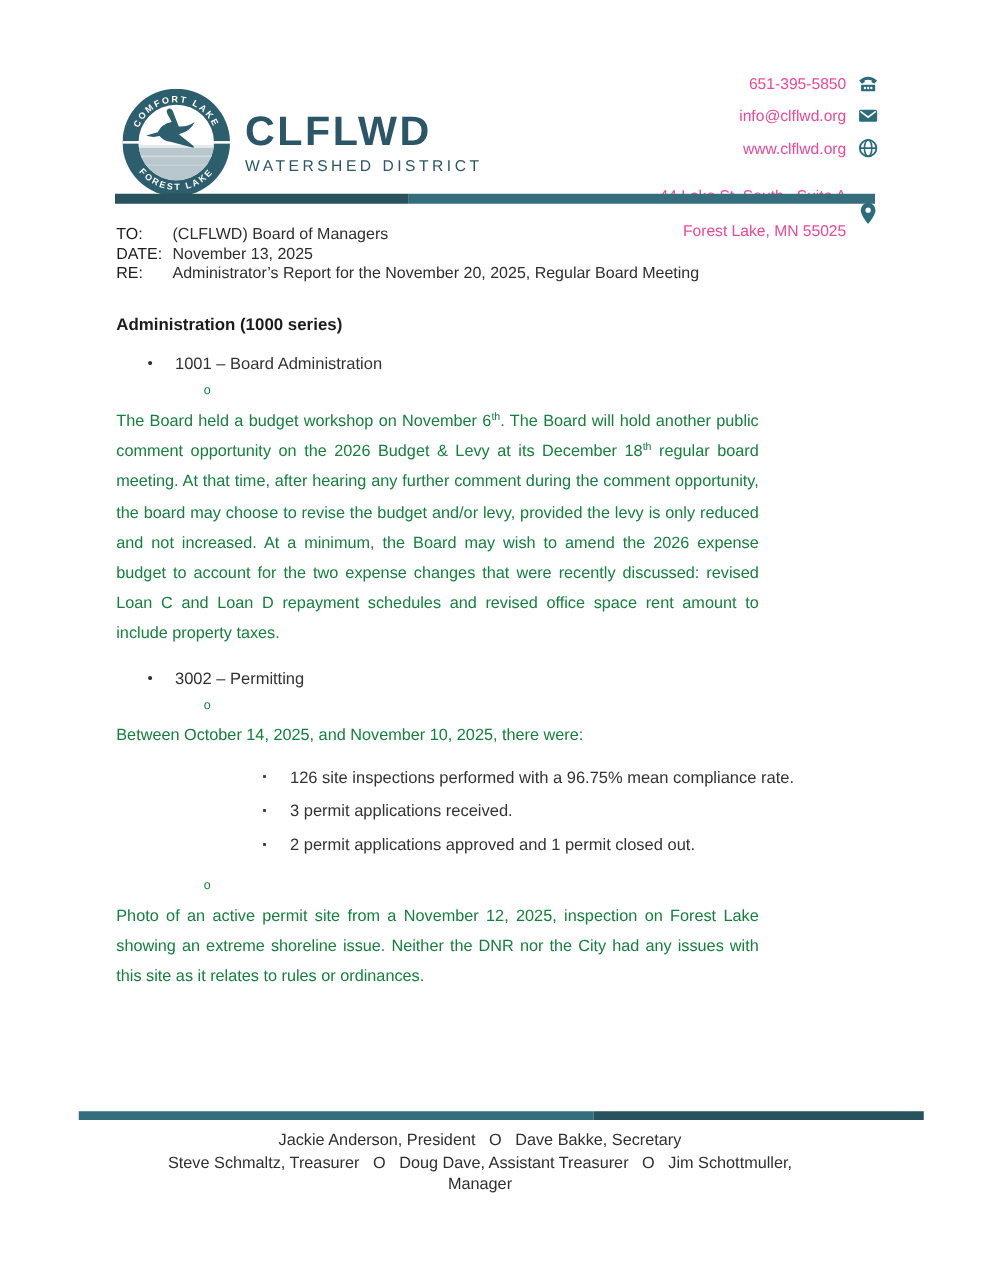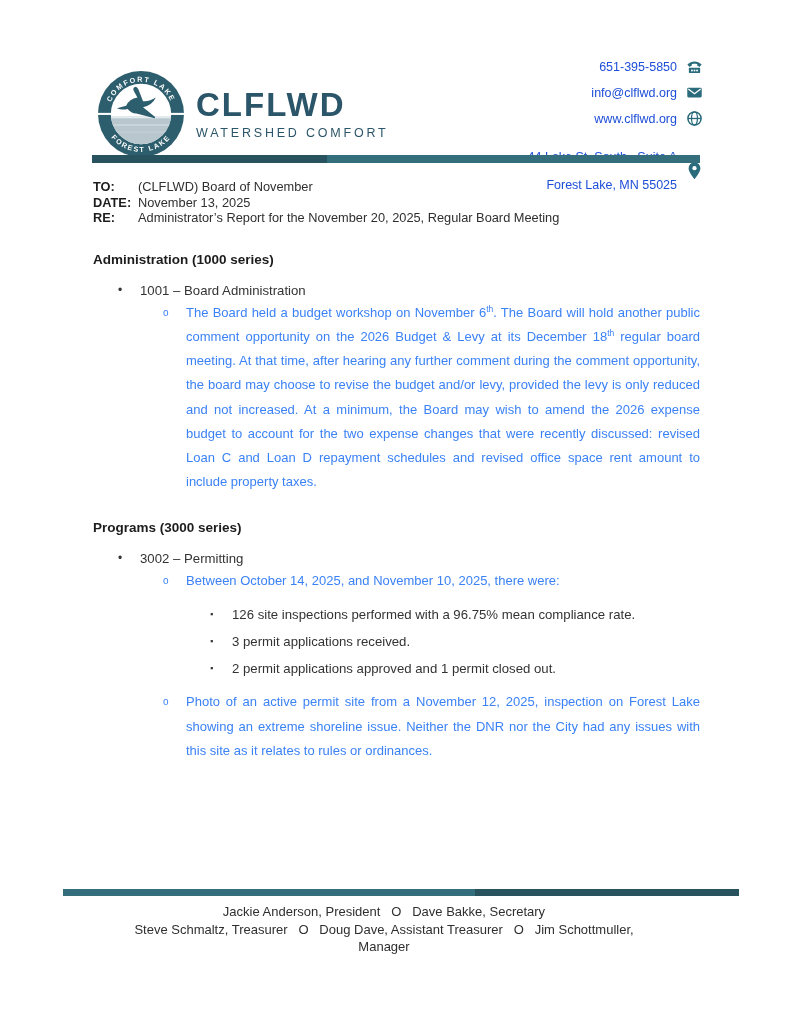--- a/index.html
+++ b/index.html
@@ -23,45 +23,45 @@
   }
   .brand-subtitle {
     font-size:12.5px; color:#2b5568; letter-spacing:2.8px;
     margin-top:5px; white-space:nowrap;
   }
 
   .contact { position:absolute; right:88px; top:58px; }
   .contact-row {
     display:flex; align-items:center; justify-content:flex-end;
     gap:9px; margin-bottom:9px;
-    font-size:12.5px; color:#1d4ed8; line-height:14px;
+    font-size:12.5px; color:#ec4899; line-height:14px;
   }
   .contact-row .txt { text-align:right; white-space:pre-wrap; }
   .contact-row svg { flex:0 0 auto; }
 
   .bar-top { position:absolute; top:155px; left:92px; width:608px; height:8px; display:flex; }
   .bar-top .seg-dark  { width:235px; background:#27525e; }
   .bar-top .seg-light { width:373px; background:#346e7c; }
 
   
   .content { position:absolute; left:93px; top:179px; width:607px; }
 
   .memo-row { display:flex; font-size:12.8px; line-height:15.6px; color:#2f2f2f; }
-  .memo-label { flex:0 0 45px; font-weight:bold; color:#1d1d1d; }
+  .memo-label { flex:0 0 45px; font-weight:normal; color:#1d1d1d; }
 
   .h-section {
     font-weight:bold; font-size:13.5px; color:#1c1c1c;
     margin-top:26px;
   }
 
   .li-1 { display:flex; margin-top:15px; font-size:13.2px; line-height:17px; color:#333;align-items:center; }
   .li-1 .marker { flex:0 0 22px; margin-left:25px; font-size:12px; }
   .li-1 .marker::before { content:"\2022"; }
 
-  .li-2 { display:flex; font-size:13px; color:#3b82f6; }
+  .li-2 { display:flex; font-size:13px; color:#15803d;flex-direction:column; }
   .li-2 .marker { flex:0 0 23px; margin-left:70px; font-size:10px; }
   .li-2 .marker::before { content:"o"; }
 
   .para-2 {
     width:514px; text-align:justify; text-justify:inter-word;
     line-height:24.2px;
   }
   .para-2 sup { font-size:8.5px; vertical-align:super; line-height:0; }
 
   .li-2.intro { margin-top:3px; line-height:22px; }
@@ -118,21 +118,21 @@
         <textPath href="#arcTop" startOffset="50%" text-anchor="middle">COMFORT LAKE</textPath>
       </text>
       <text fill="#ffffff" font-size="7" font-weight="bold" letter-spacing="1.6" font-family="Liberation Sans, sans-serif">
         <textPath href="#arcBottom" startOffset="50%" text-anchor="middle">FOREST LAKE</textPath>
       </text>
     </svg>
   </div>
 
   <div class="brand-text">
     <div class="brand-acronym">CLFLWD</div>
-    <div class="brand-subtitle">WATERSHED COMFORT</div>
+    <div class="brand-subtitle">WATERSHED DISTRICT</div>
   </div>
 
   <div class="contact">
     <div class="contact-row">
       <span class="txt">651-395-5850</span>
       <svg width="17" height="17" viewBox="0 0 16 16">
         <path class="icon-teal" d="M1.3 6.1c3.9-3.8 9.5-3.8 13.4 0l-2 2.4c-.5-.4-1.3-.8-2.1-1.1V5.8c-1.7-.5-3.5-.5-5.2 0v1.6c-.8.3-1.6.7-2.1 1.1z"></path>
         <path class="icon-teal" d="M3.4 9.2h9.2c.4 0 .7.3.7.7v3.6c0 .4-.3.7-.7.7H3.4c-.4 0-.7-.3-.7-.7V9.9c0-.4.3-.7.7-.7z"></path>
         <circle cx="5.6" cy="11.7" r="0.9" fill="#ffffff"></circle>
         <circle cx="8" cy="11.7" r="0.9" fill="#ffffff"></circle>
@@ -168,21 +168,21 @@
 
   <div class="bar-top">
     <div class="seg-dark"></div>
     <div class="seg-light"></div>
   </div>
 
   <div class="content">
 
     <div class="memo-row">
       <span class="memo-label">TO:</span>
-      <span>(CLFLWD) Board of November</span>
+      <span>(CLFLWD) Board of Managers</span>
     </div>
     <div class="memo-row">
       <span class="memo-label">DATE:</span>
       <span>November 13, 2025</span>
     </div>
     <div class="memo-row">
       <span class="memo-label">RE:</span>
       <span>Administrator’s Report for the November 20, 2025, Regular Board Meeting</span>
     </div>
 
@@ -191,21 +191,20 @@
     <div class="li-1">
       <span class="marker"></span>
       <span>1001 – Board Administration</span>
     </div>
 
     <div class="li-2 para-top">
       <span class="marker" style="line-height:24.2px;"></span>
       <span class="para-2"><span>The Board held a budget workshop on November 6</span><sup>th</sup><span>. The Board will hold another public comment opportunity on the 2026 Budget &amp; Levy at its December 18</span><sup>th</sup><span> regular board meeting. At that time, after hearing any further comment during the comment opportunity, the board may choose to revise the budget and/or levy, provided the levy is only reduced and not increased. At a minimum, the Board may wish to amend the 2026 expense budget to account for the two expense changes that were recently discussed: revised Loan C and Loan D repayment schedules and revised office space rent amount to include property taxes.</span></span>
     </div>
 
-    <div class="h-section">Programs (3000 series)</div>
 
     <div class="li-1">
       <span class="marker"></span>
       <span>3002 – Permitting</span>
     </div>
 
     <div class="li-2 intro">
       <span class="marker"></span>
       <span>Between October 14, 2025, and November 10, 2025, there were:</span>
     </div>

